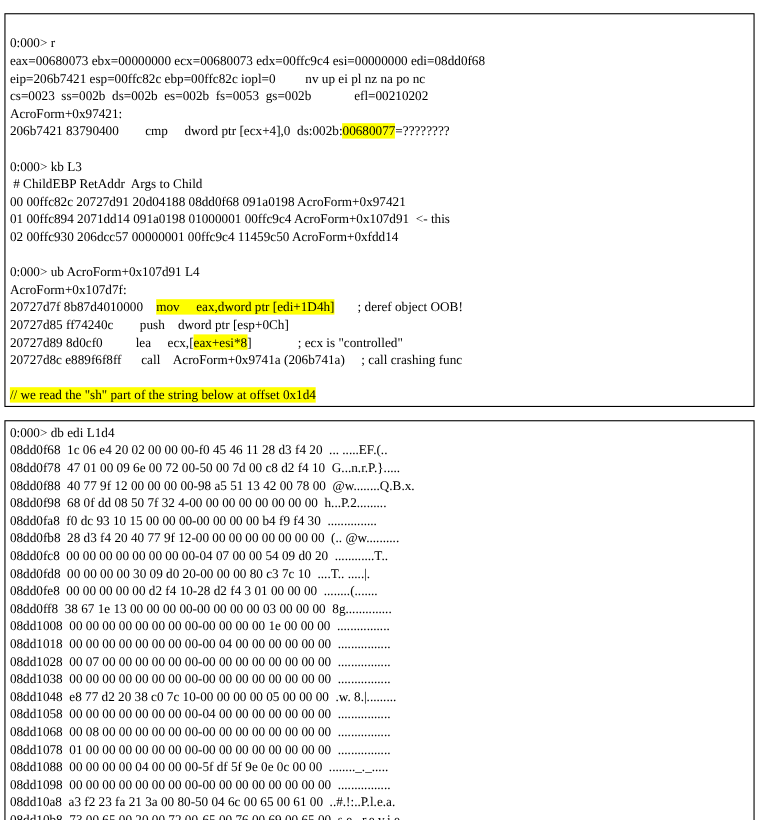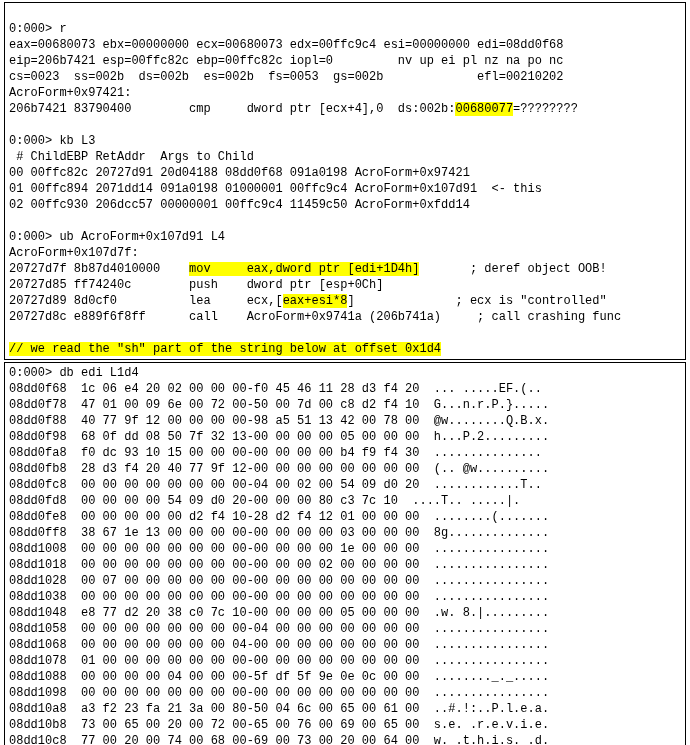--- a/index.html
+++ b/index.html
@@ -1,17 +1,17 @@
 <!DOCTYPE html>
 <html><head>
 <meta charset="utf-8">
 <style>
   html,body{margin:0;padding:0;background:#fff}
   body{width:690px}
-  .box{border:1px solid #000;margin:2px 4px 0 4px;padding:2px 4px;font-family:Liberation Mono, monospace;font-size:12px;line-height:16px;color:#000;white-space:pre}
+  .box{border:1px solid #000;margin:12px 4px 0 4px;padding:2px 4px;font-family:Liberation Serif, serif;font-size:12px;line-height:16px;color:#000;white-space:pre}
   .hl{background:#ffff00}
 </style>
 </head>
 <body>
 
 <div class="box">
 <span>0:000&gt; r</span>
 <span>eax=00680073 ebx=00000000 ecx=00680073 edx=00ffc9c4 esi=00000000 edi=08dd0f68</span>
 <span>eip=206b7421 esp=00ffc82c ebp=00ffc82c iopl=0         nv up ei pl nz na po nc</span>
 <span>cs=0023  ss=002b  ds=002b  es=002b  fs=0053  gs=002b             efl=00210202</span>
@@ -30,34 +30,34 @@
 <span>20727d85 ff74240c        push    dword ptr [esp+0Ch]</span>
 <span><span>20727d89 8d0cf0          lea     ecx,[</span><span class="hl">eax+esi*8</span><span>]              ; ecx is "controlled"</span></span>
 <span>20727d8c e889f6f8ff      call    AcroForm+0x9741a (206b741a)     ; call crashing func</span>
 
 <span class="hl">// we read the "sh" part of the string below at offset 0x1d4</span>
 </div>
 <div class="box" id="dumpbox"><span>0:000&gt; db edi L1d4</span>
 <span>08dd0f68  1c 06 e4 20 02 00 00 00-f0 45 46 11 28 d3 f4 20  ... .....EF.(.. </span>
 <span>08dd0f78  47 01 00 09 6e 00 72 00-50 00 7d 00 c8 d2 f4 10  G...n.r.P.}.....</span>
 <span>08dd0f88  40 77 9f 12 00 00 00 00-98 a5 51 13 42 00 78 00  @w........Q.B.x.</span>
-<span>08dd0f98  68 0f dd 08 50 7f 32 13-00 00 00 00 05 00 00 00  h...P.2.........</span>
+<span>08dd0f98  68 0f dd 08 50 7f 32 4-00 00 00 00 00 00 00 00  h...P.2.........</span>
 <span>08dd0fa8  f0 dc 93 10 15 00 00 00-00 00 00 00 b4 f9 f4 30  ............... </span>
 <span>08dd0fb8  28 d3 f4 20 40 77 9f 12-00 00 00 00 00 00 00 00  (.. @w..........</span>
-<span>08dd0fc8  00 00 00 00 00 00 00 00-04 00 02 00 54 09 d0 20  ............T.. </span>
-<span>08dd0fd8  00 00 00 00 54 09 d0 20-00 00 00 80 c3 7c 10  ....T.. .....|.</span>
-<span>08dd0fe8  00 00 00 00 00 d2 f4 10-28 d2 f4 12 01 00 00 00  ........(.......</span>
+<span>08dd0fc8  00 00 00 00 00 00 00 00-04 07 00 00 54 09 d0 20  ............T.. </span>
+<span>08dd0fd8  00 00 00 00 30 09 d0 20-00 00 00 80 c3 7c 10  ....T.. .....|.</span>
+<span>08dd0fe8  00 00 00 00 00 d2 f4 10-28 d2 f4 3 01 00 00 00  ........(.......</span>
 <span>08dd0ff8  38 67 1e 13 00 00 00 00-00 00 00 00 03 00 00 00  8g..............</span>
 <span>08dd1008  00 00 00 00 00 00 00 00-00 00 00 00 1e 00 00 00  ................</span>
-<span>08dd1018  00 00 00 00 00 00 00 00-00 00 00 02 00 00 00 00  ................</span>
+<span>08dd1018  00 00 00 00 00 00 00 00-00 04 00 00 00 00 00 00  ................</span>
 <span>08dd1028  00 07 00 00 00 00 00 00-00 00 00 00 00 00 00 00  ................</span>
 <span>08dd1038  00 00 00 00 00 00 00 00-00 00 00 00 00 00 00 00  ................</span>
 <span>08dd1048  e8 77 d2 20 38 c0 7c 10-00 00 00 00 05 00 00 00  .w. 8.|.........</span>
 <span>08dd1058  00 00 00 00 00 00 00 00-04 00 00 00 00 00 00 00  ................</span>
-<span>08dd1068  00 00 00 00 00 00 00 04-00 00 00 00 00 00 00 00  ................</span>
+<span>08dd1068  00 08 00 00 00 00 00 00-00 00 00 00 00 00 00 00  ................</span>
 <span>08dd1078  01 00 00 00 00 00 00 00-00 00 00 00 00 00 00 00  ................</span>
 <span>08dd1088  00 00 00 00 04 00 00 00-5f df 5f 9e 0e 0c 00 00  ........_._.....</span>
 <span>08dd1098  00 00 00 00 00 00 00 00-00 00 00 00 00 00 00 00  ................</span>
 <span>08dd10a8  a3 f2 23 fa 21 3a 00 80-50 04 6c 00 65 00 61 00  ..#.!:..P.l.e.a.</span>
 <span>08dd10b8  73 00 65 00 20 00 72 00-65 00 76 00 69 00 65 00  s.e. .r.e.v.i.e.</span>
 <span>08dd10c8  77 00 20 00 74 00 68 00-69 00 73 00 20 00 64 00  w. .t.h.i.s. .d.</span>
 
 
 
 

